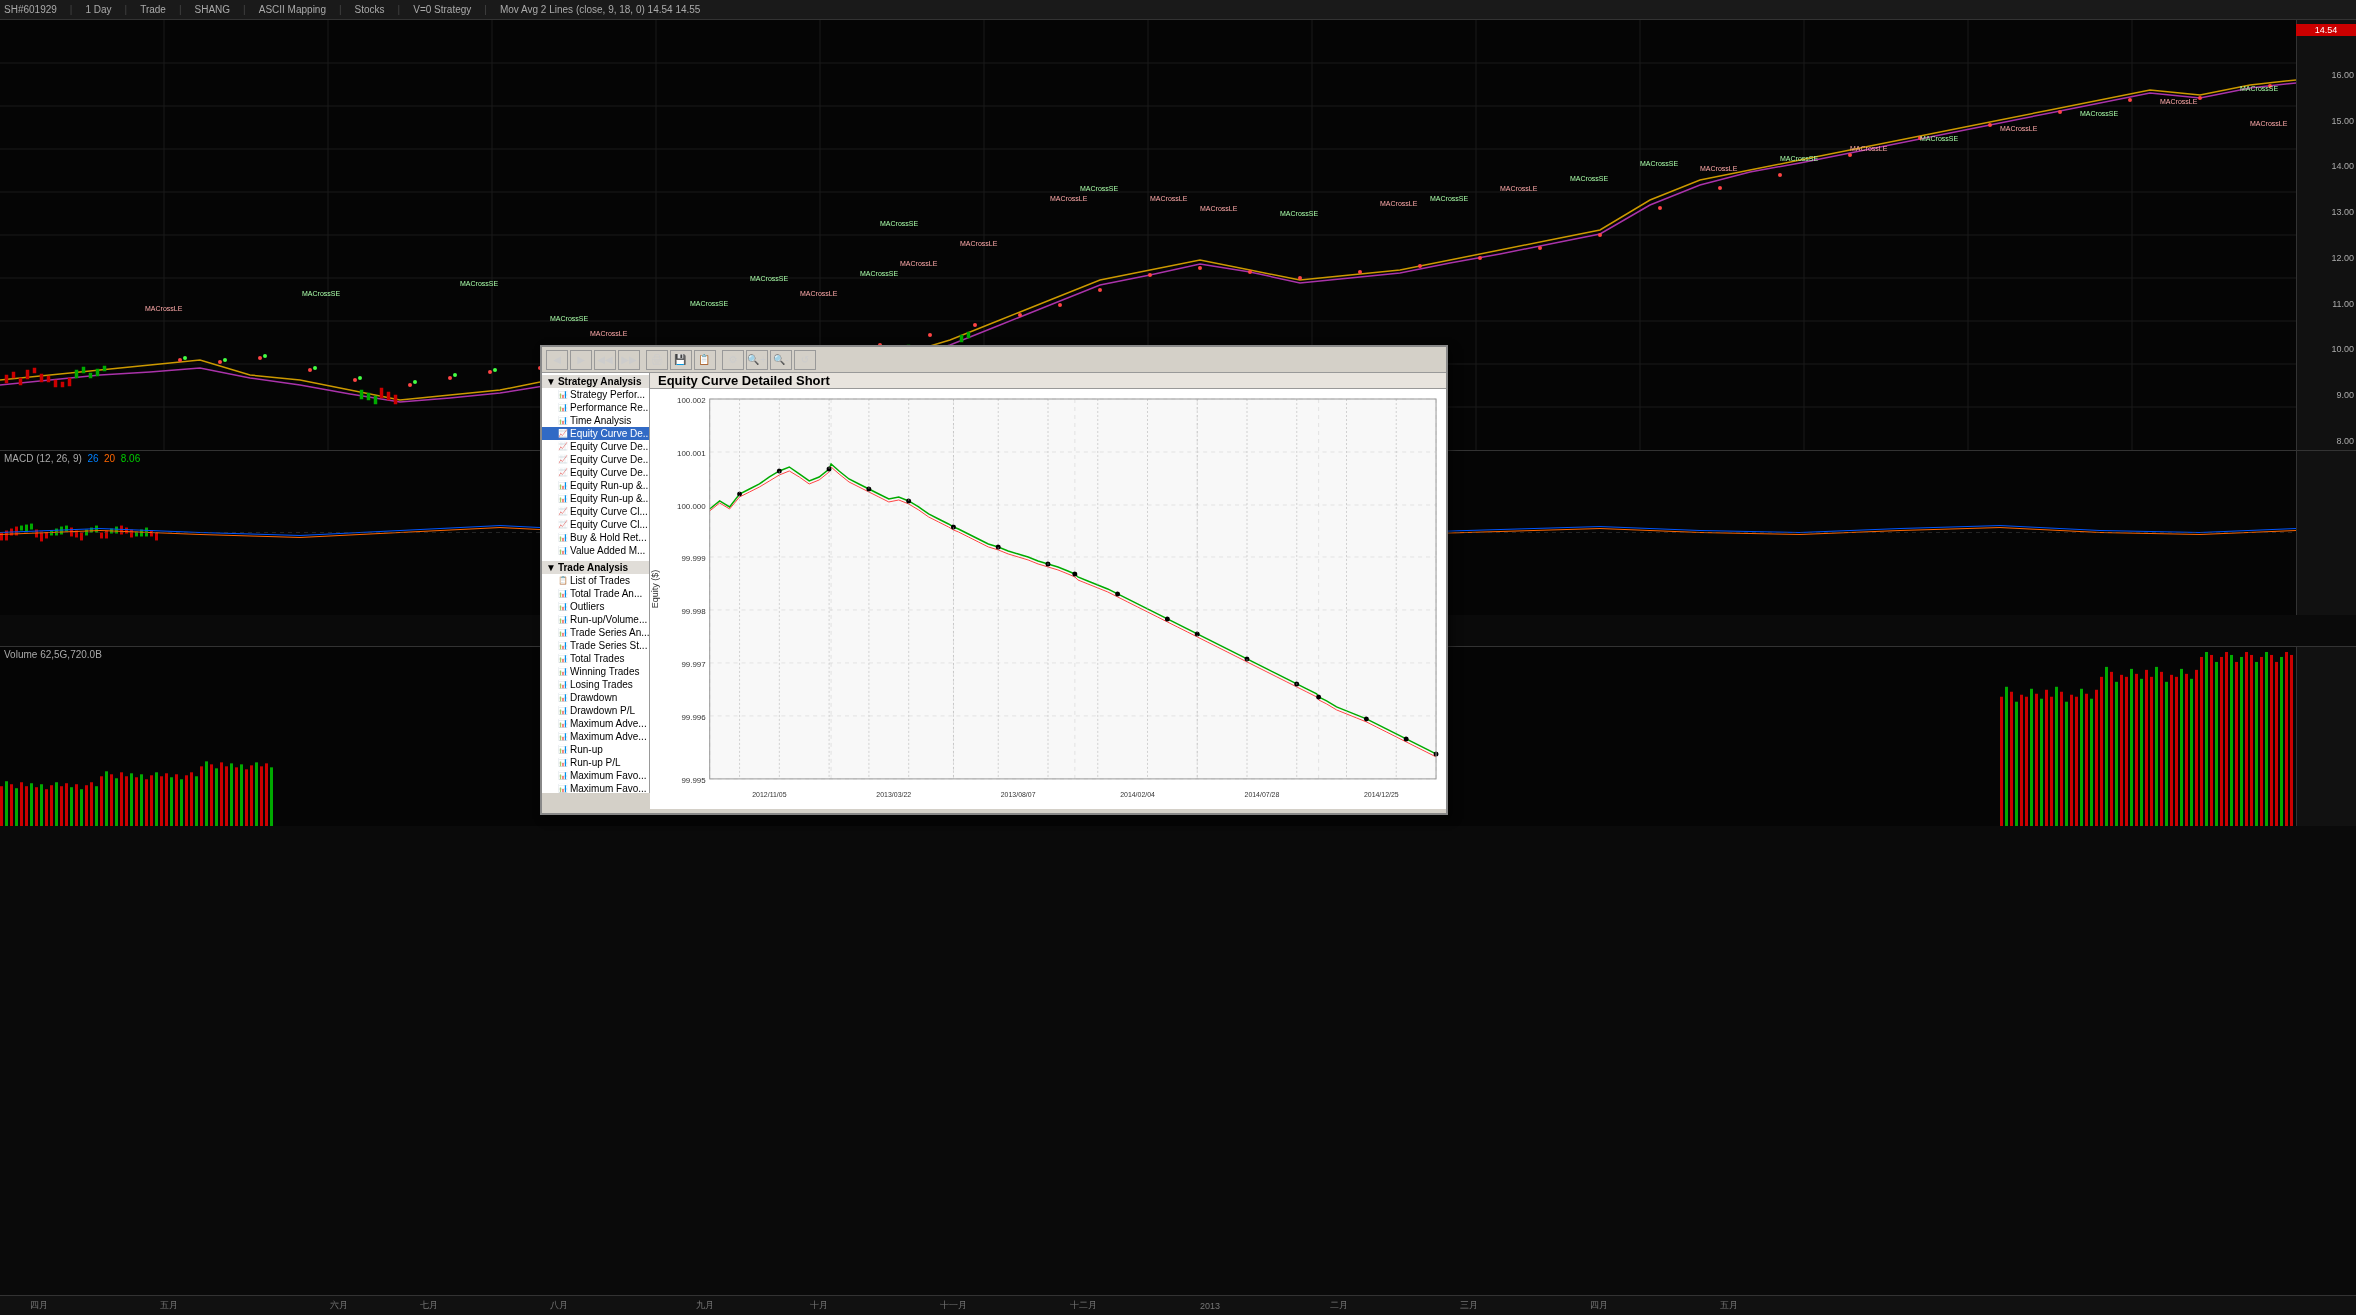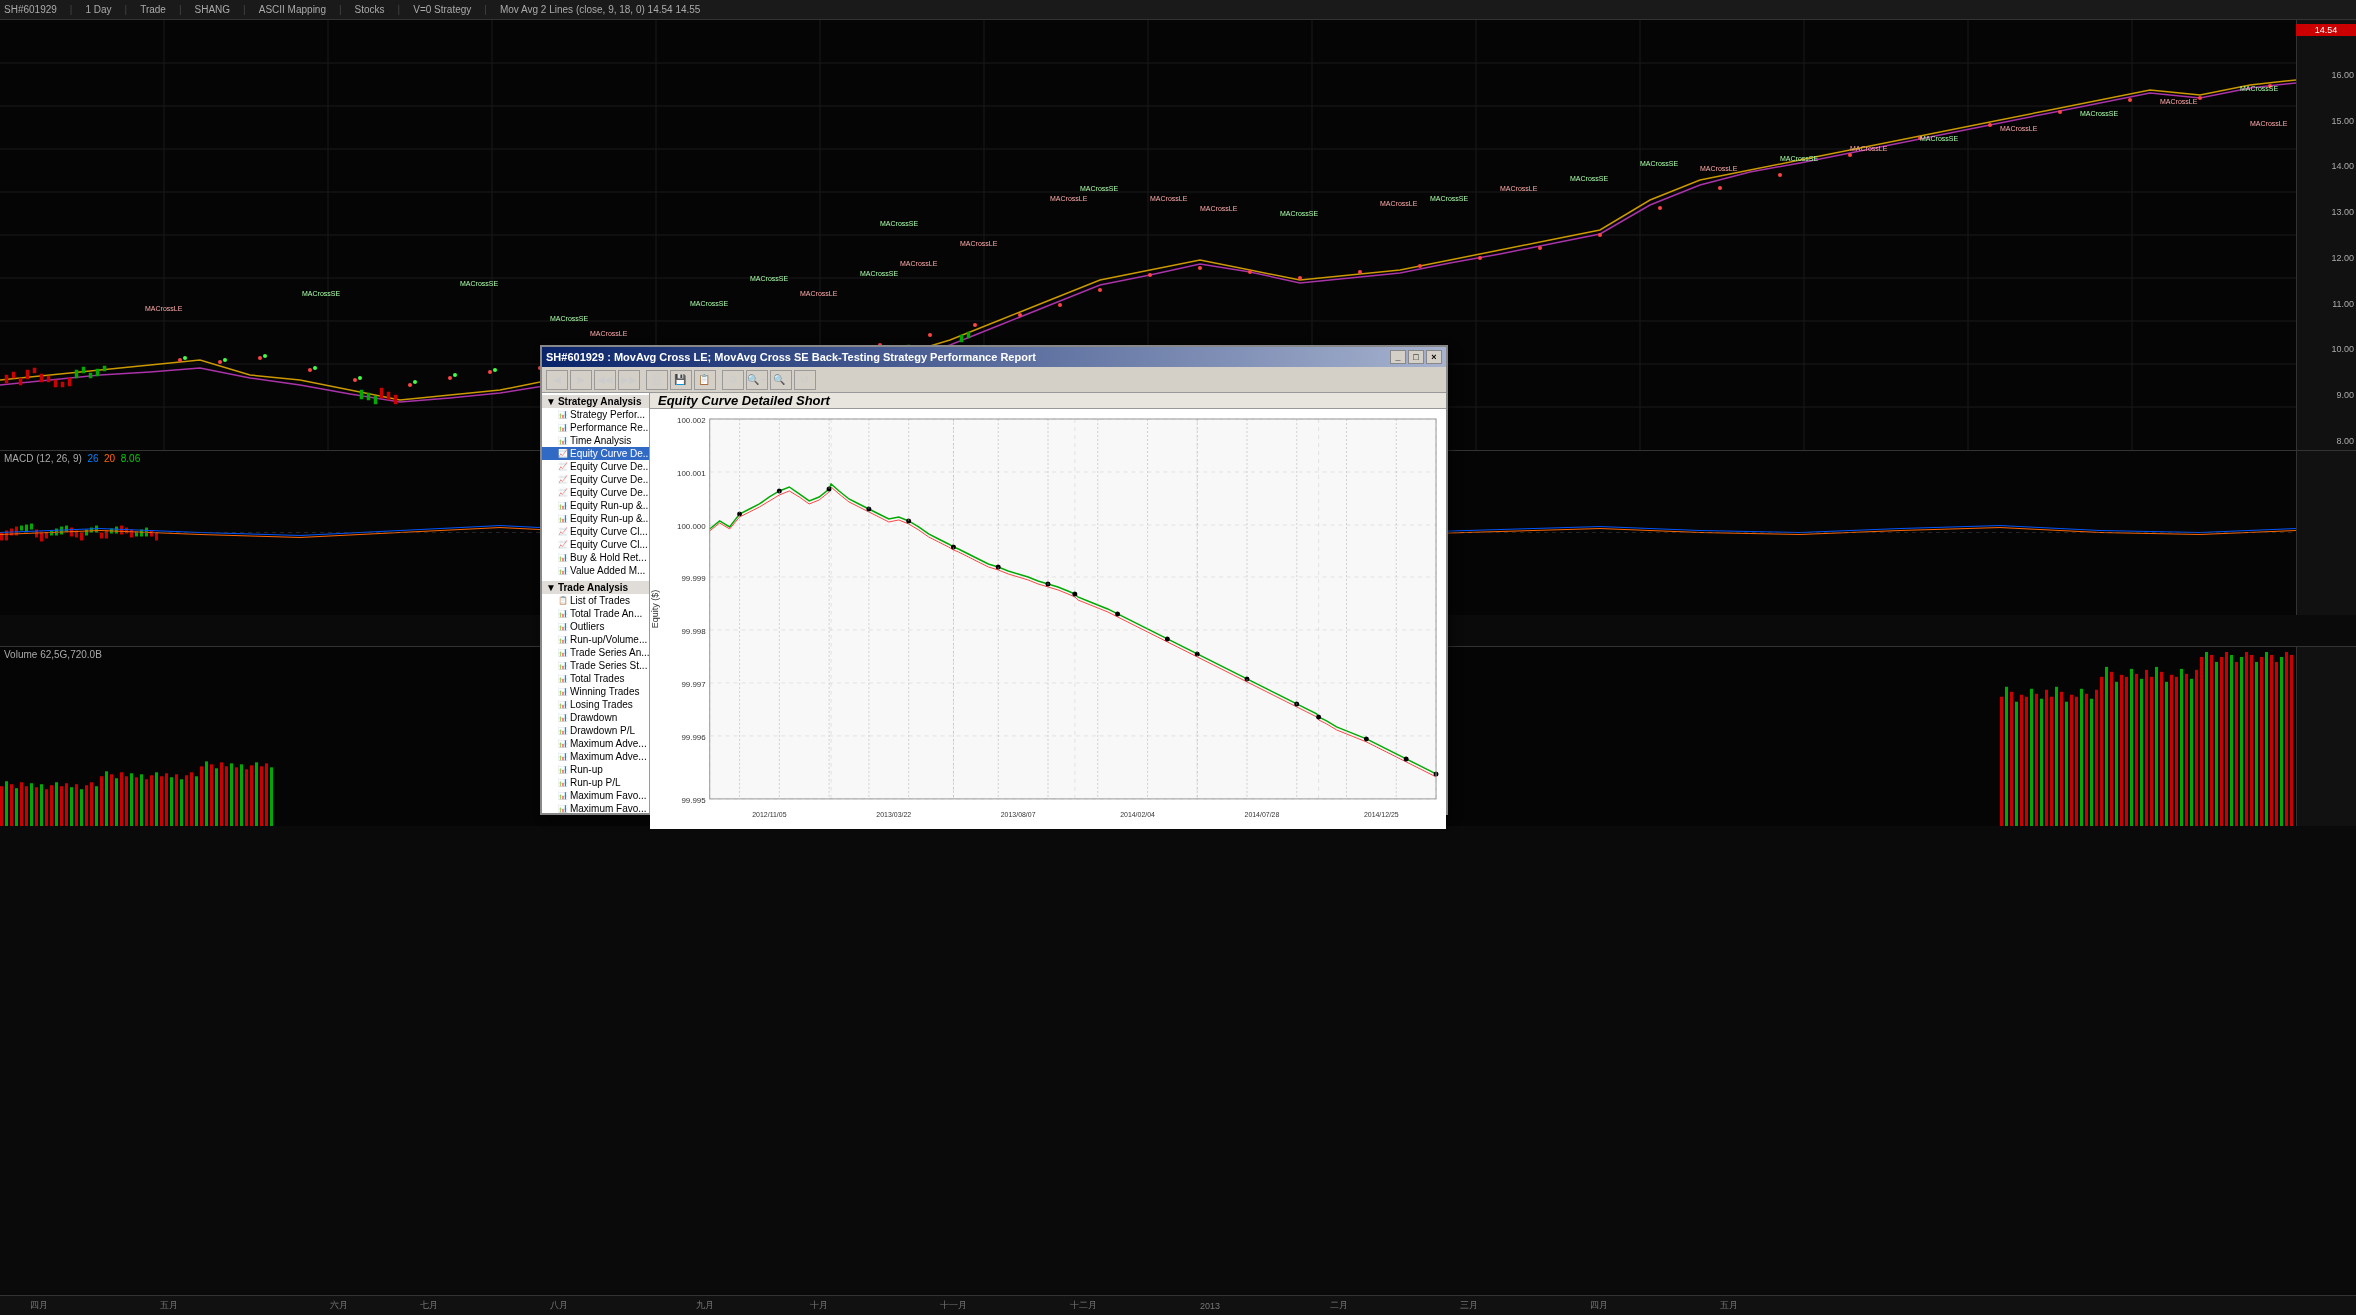--- a/index.html
+++ b/index.html
@@ -265,21 +265,20 @@
     #equity-chart-title {
       height: 26px;
       background: #e8e4de;
       border-bottom: 1px solid #999;
       display: flex;
       align-items: center;
       padding: 0 8px;
       font-size: 13px;
       font-weight: bold;
       color: #000;
-      font-style: italic;
     }
 
     #equity-chart-svg-container {
       flex: 1;
       position: relative;
       background: #fff;
     }
 
     
     #bottom-bar {
@@ -710,28 +709,20 @@
     <span class="bottom-time-label" style="left:1070px;">十二月</span>
     <span class="bottom-time-label" style="left:1200px;">2013</span>
     <span class="bottom-time-label" style="left:1330px;">二月</span>
     <span class="bottom-time-label" style="left:1460px;">三月</span>
     <span class="bottom-time-label" style="left:1590px;">四月</span>
     <span class="bottom-time-label" style="left:1720px;">五月</span>
   </div>
 
   <div id="strategy-window">
 
-    <div id="strategy-titlebar">
-      <span>SH#601929 : MovAvg Cross LE; MovAvg Cross SE Back-Testing Strategy Performance Report</span>
-      <div class="window-controls">
-        <div class="win-btn">_</div>
-        <div class="win-btn">□</div>
-        <div class="win-btn">×</div>
-      </div>
-    </div>
 
     <div id="strategy-toolbar">
       <div class="tool-btn">◀</div>
       <div class="tool-btn">▶</div>
       <div class="tool-btn">◀◀</div>
       <div class="tool-btn">▶▶</div>
       <div class="tool-btn" style="margin-left:4px;">🖨</div>
       <div class="tool-btn">💾</div>
       <div class="tool-btn">📋</div>
       <div class="tool-btn" style="margin-left:4px;">⚙</div>

